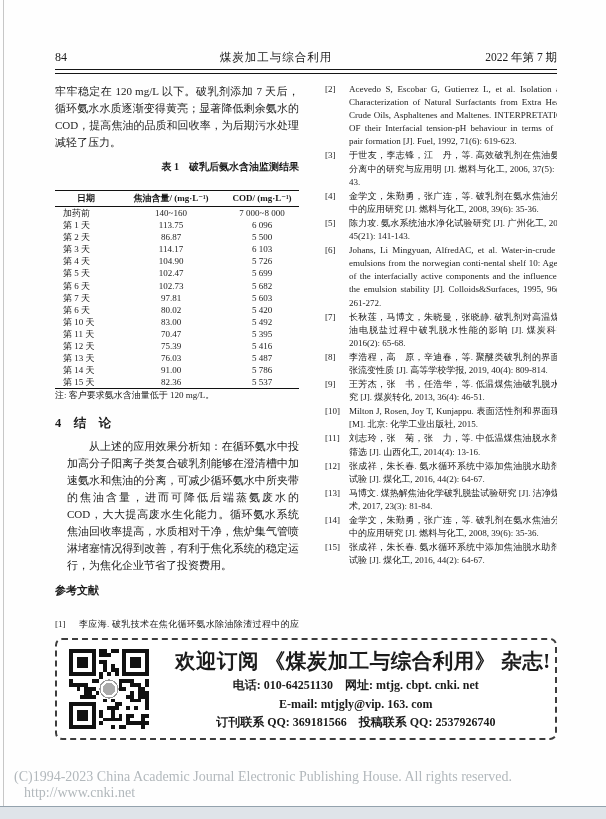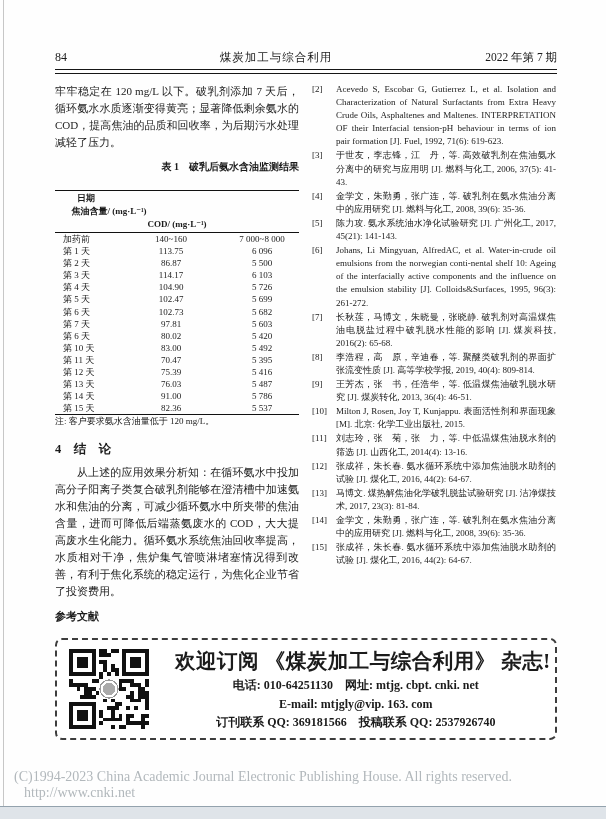--- a/index.html
+++ b/index.html
@@ -6,28 +6,28 @@
   body{width:606px;height:819px;background:#dfe4e9;font-family:"Liberation Serif","DejaVu Serif",serif;}
   .stage{position:relative;width:606px;height:819px;overflow:hidden;}
   .page{position:relative;width:606px;height:807px;background:#fefefe;border-bottom:1px solid #93a2ad;box-sizing:border-box;padding:50px 49px 0 55px;color:#1b1b1b;}
   .edge-line{position:absolute;left:3px;top:0;bottom:0;width:1px;background:#c7c7c7;}
   
   .hdr{display:flex;justify-content:space-between;align-items:center;font-size:11.5px;}
   .hdr .pgnum{font-size:12px;}
   .hdr .jname{letter-spacing:1px;}
   .rule2{height:3px;border-top:1.6px solid #161616;border-bottom:1.3px solid #161616;margin-top:4px;}
   
-  .columns{display:flex;gap:13px;margin-top:9px;height:549px;overflow:hidden;}
+  .columns{display:flex;gap:26px;margin-top:9px;height:549px;overflow:hidden;}
   .col{width:244px;flex:none;}
   .para{font-size:11px;line-height:17px;text-align:justify;}
-  .indent{text-indent:2em;}
+  .indent{text-indent:2em;margin-left:12px;}
   
   .tbl-caption{text-align:right;font-weight:bold;font-size:10px;margin:9px 0 16px;}
   .tbl{border-top:1.5px solid #111;border-bottom:1.5px solid #111;font-size:9px;}
-  .thead{display:flex;border-bottom:1px solid #111;font-weight:bold;line-height:13px;padding:1px 0;flex-direction:column;}
+  .thead{display:flex;border-bottom:1px solid #111;font-weight:bold;line-height:13px;padding:1px 0;}
   .trow{display:flex;line-height:12.1px;}
   .c0{width:62px;padding-left:8px;box-sizing:border-box;}
   .c1{width:108px;text-align:center;}
   .c2{flex:1;text-align:center;}
   .tbl-note{font-size:9px;margin-top:0;}
   
   .sec-h{font-size:12.5px;font-weight:bold;margin:13px 0 6px;}
   .ref-h{font-size:11px;font-weight:bold;margin:9px 0 20px;}
   .ref-item{display:flex;font-size:9px;line-height:13.1px;margin-bottom:1px;}
   .ref-num{width:24px;flex:none;}

